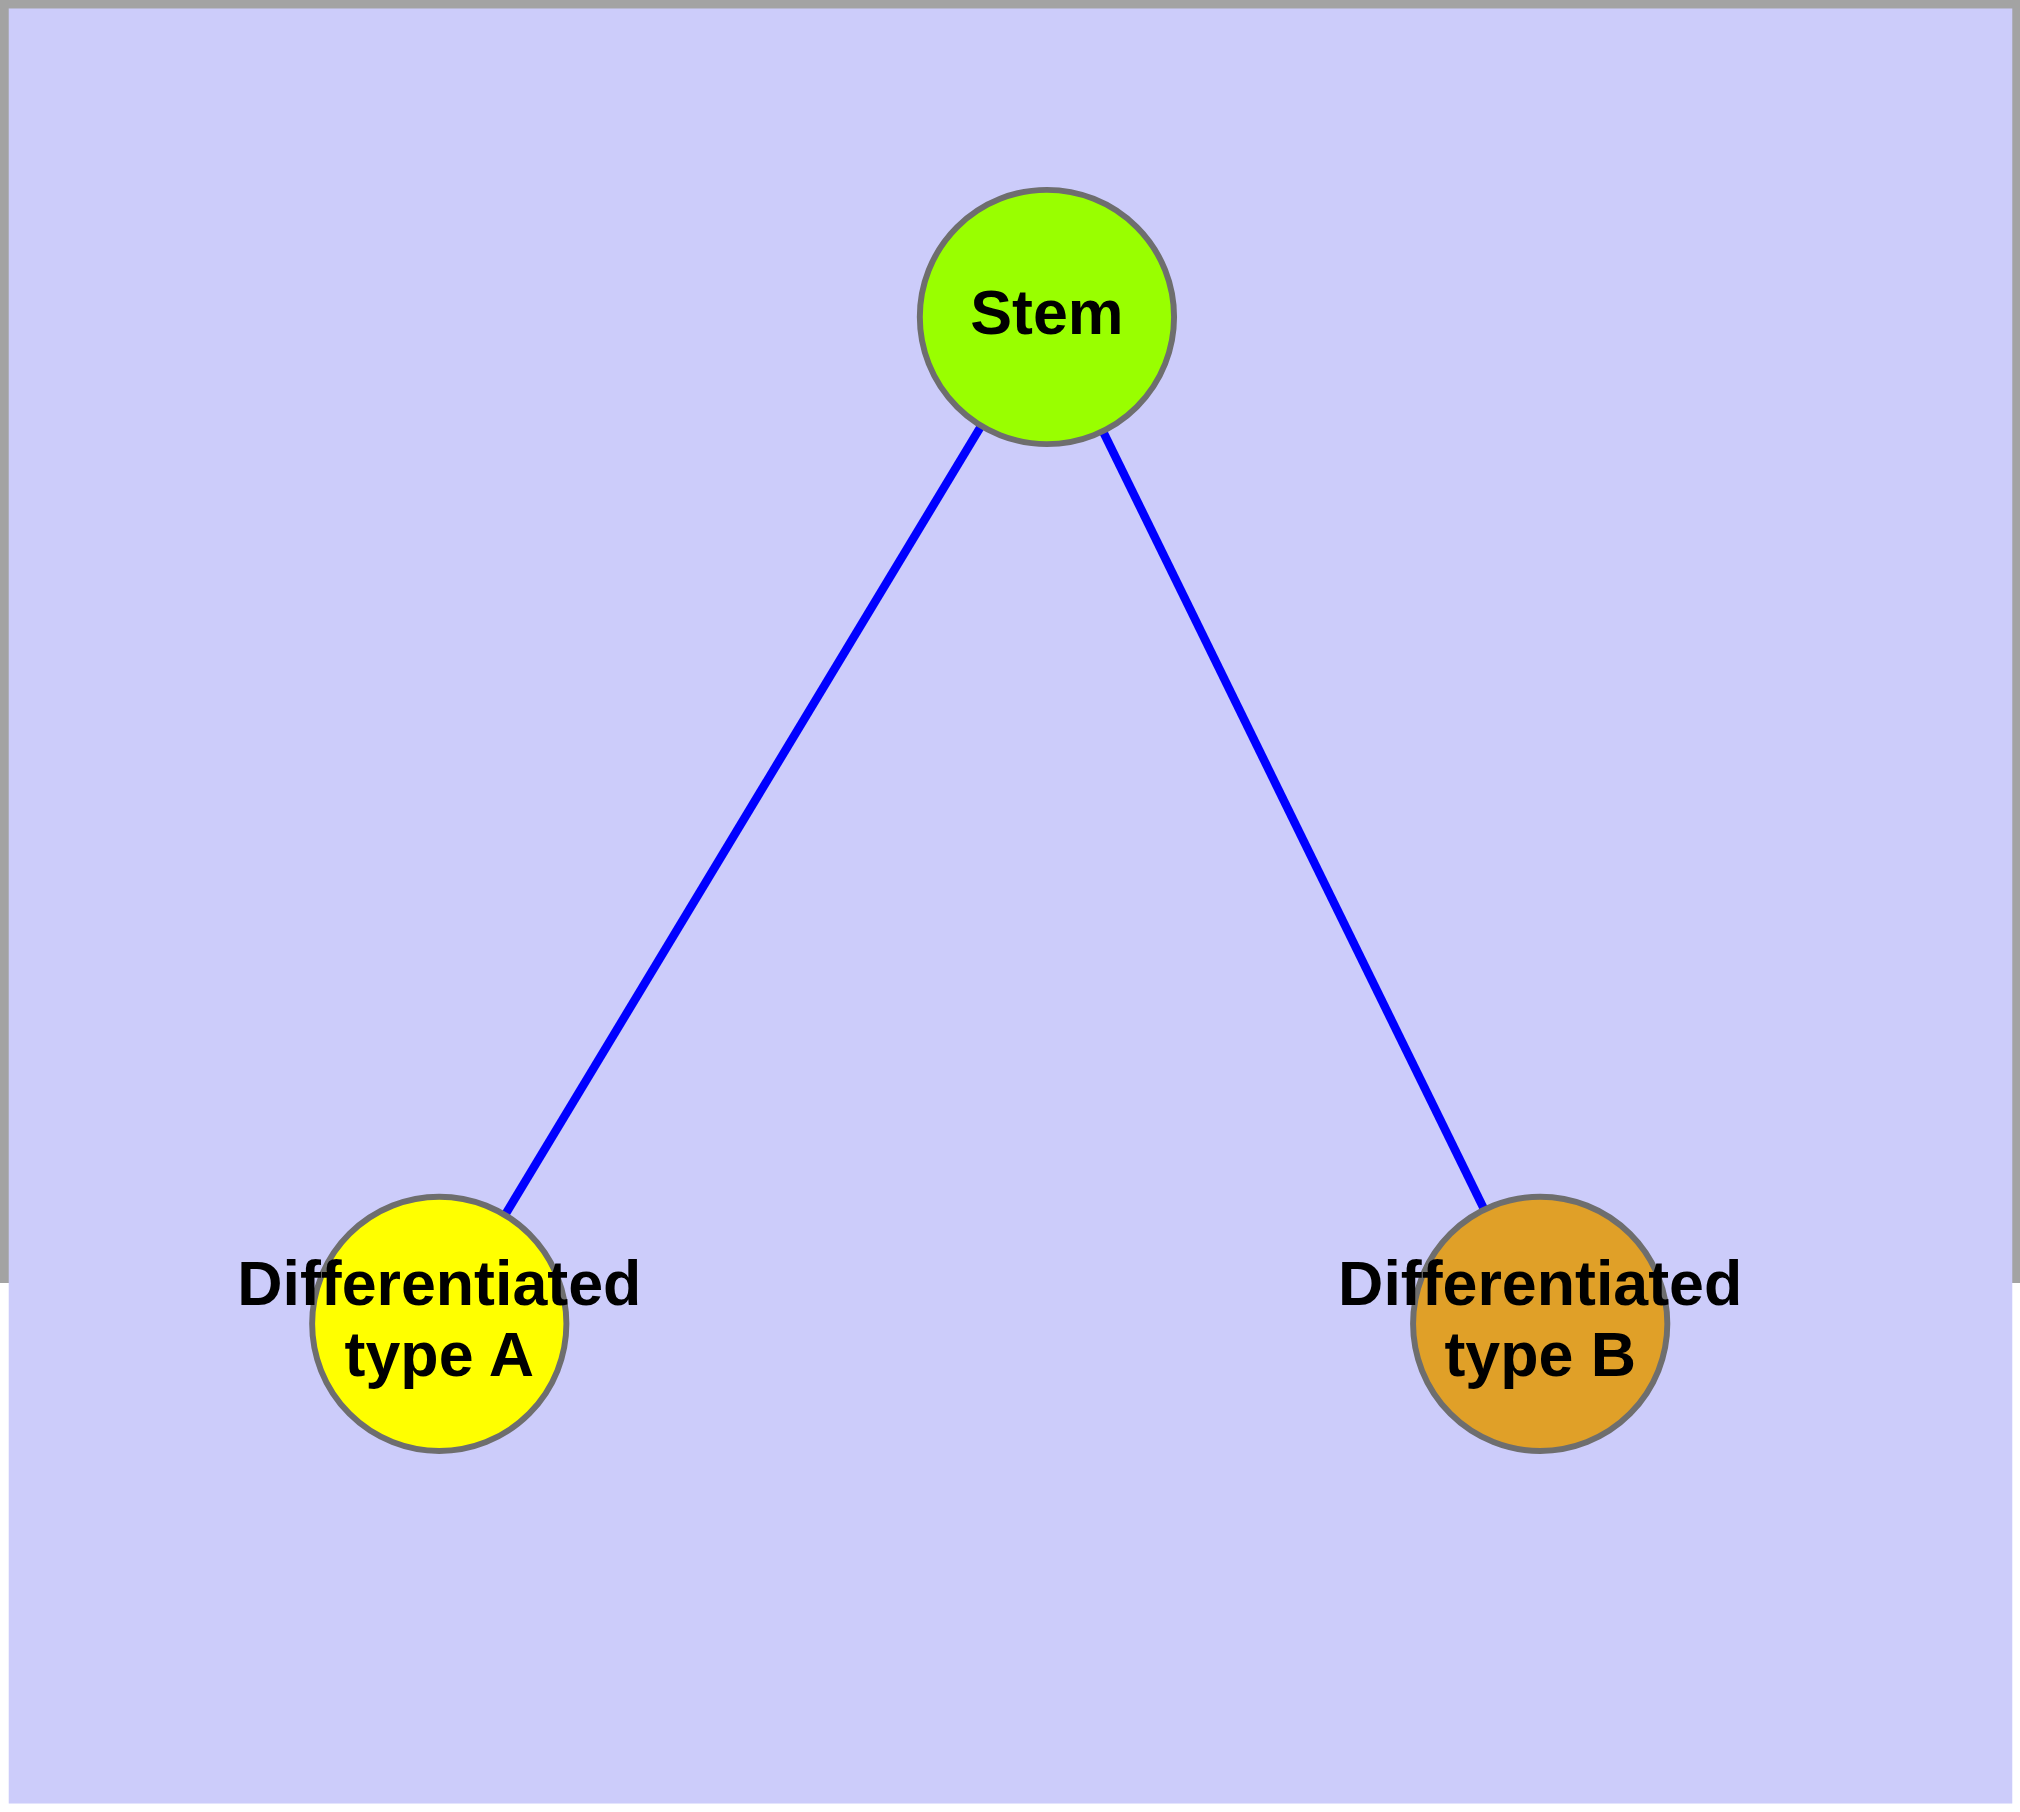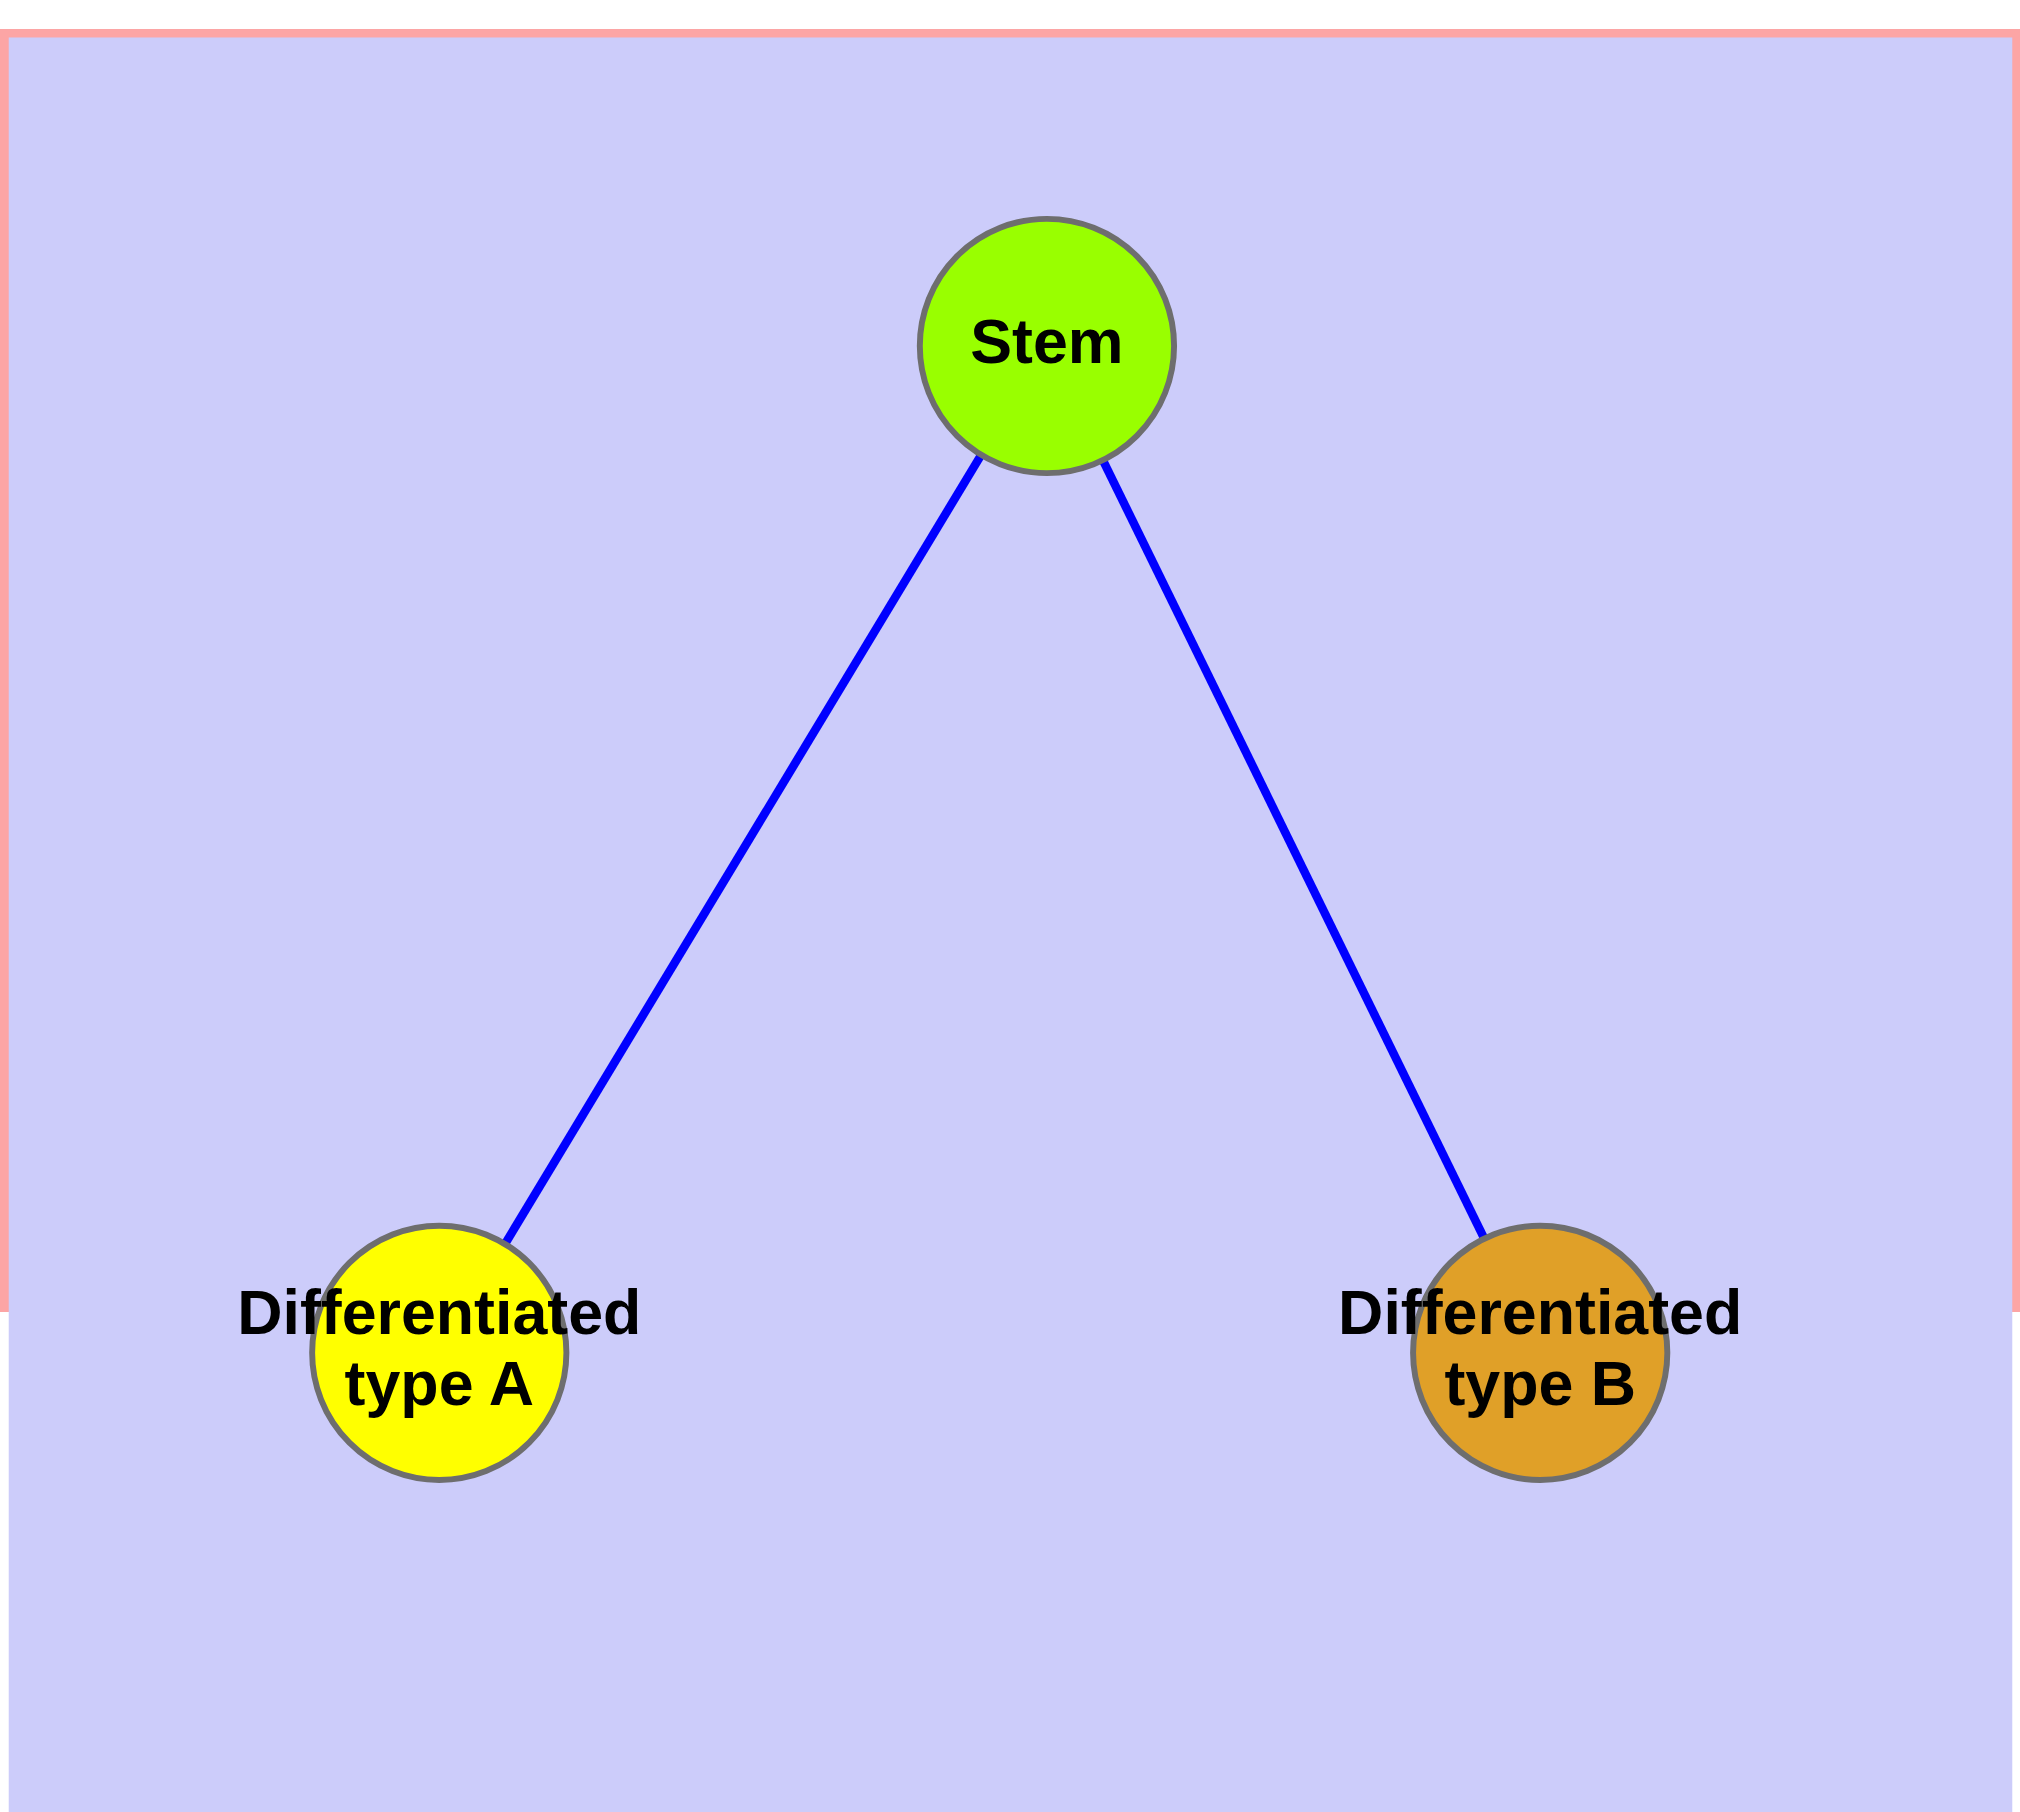--- a/index.html
+++ b/index.html
@@ -9,22 +9,21 @@
   }
   body {
     width: 2021px;
     height: 1812px;
     overflow: hidden;
   }
   #canvas {
     position: relative;
     width: 2021px;
     height: 1283px;
-    background: #fca5a5;
-    margin-top: 29px;
+    background: #a3a3a3;
   }
   #graph-svg {
     position: absolute;
     top: 0;
     left: 0;
     width: 2021px;
     height: 1812px;
     display: block;
   }
   .node-label {

